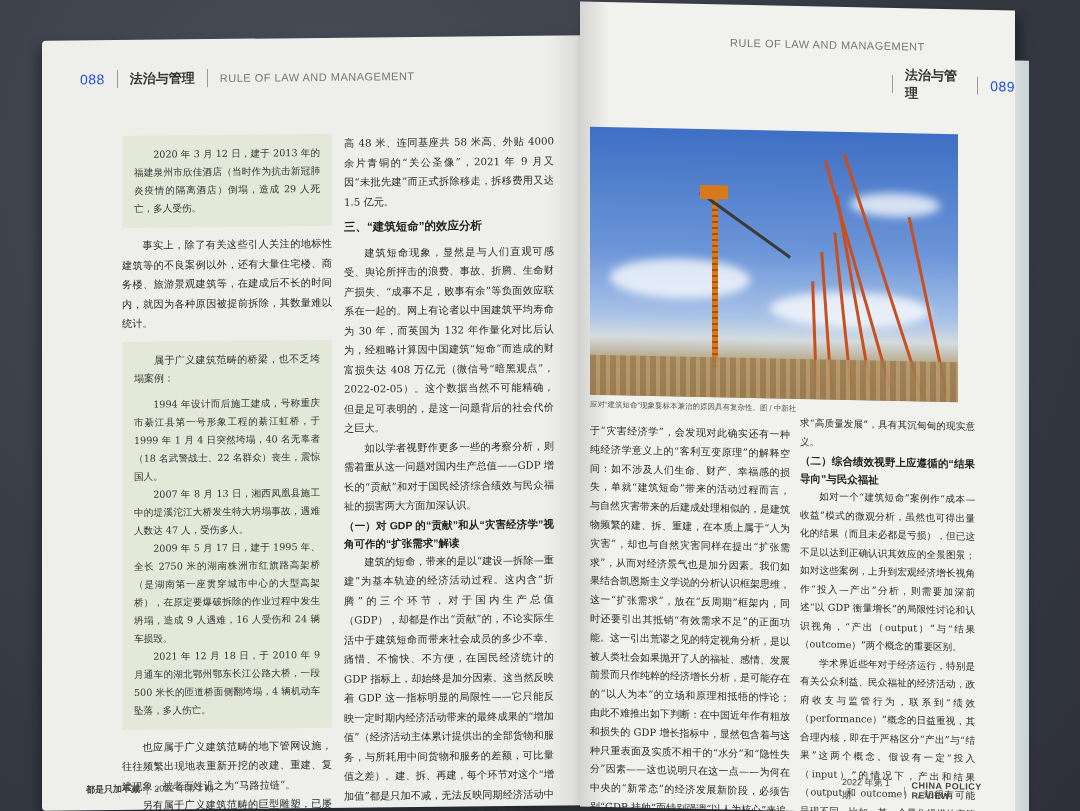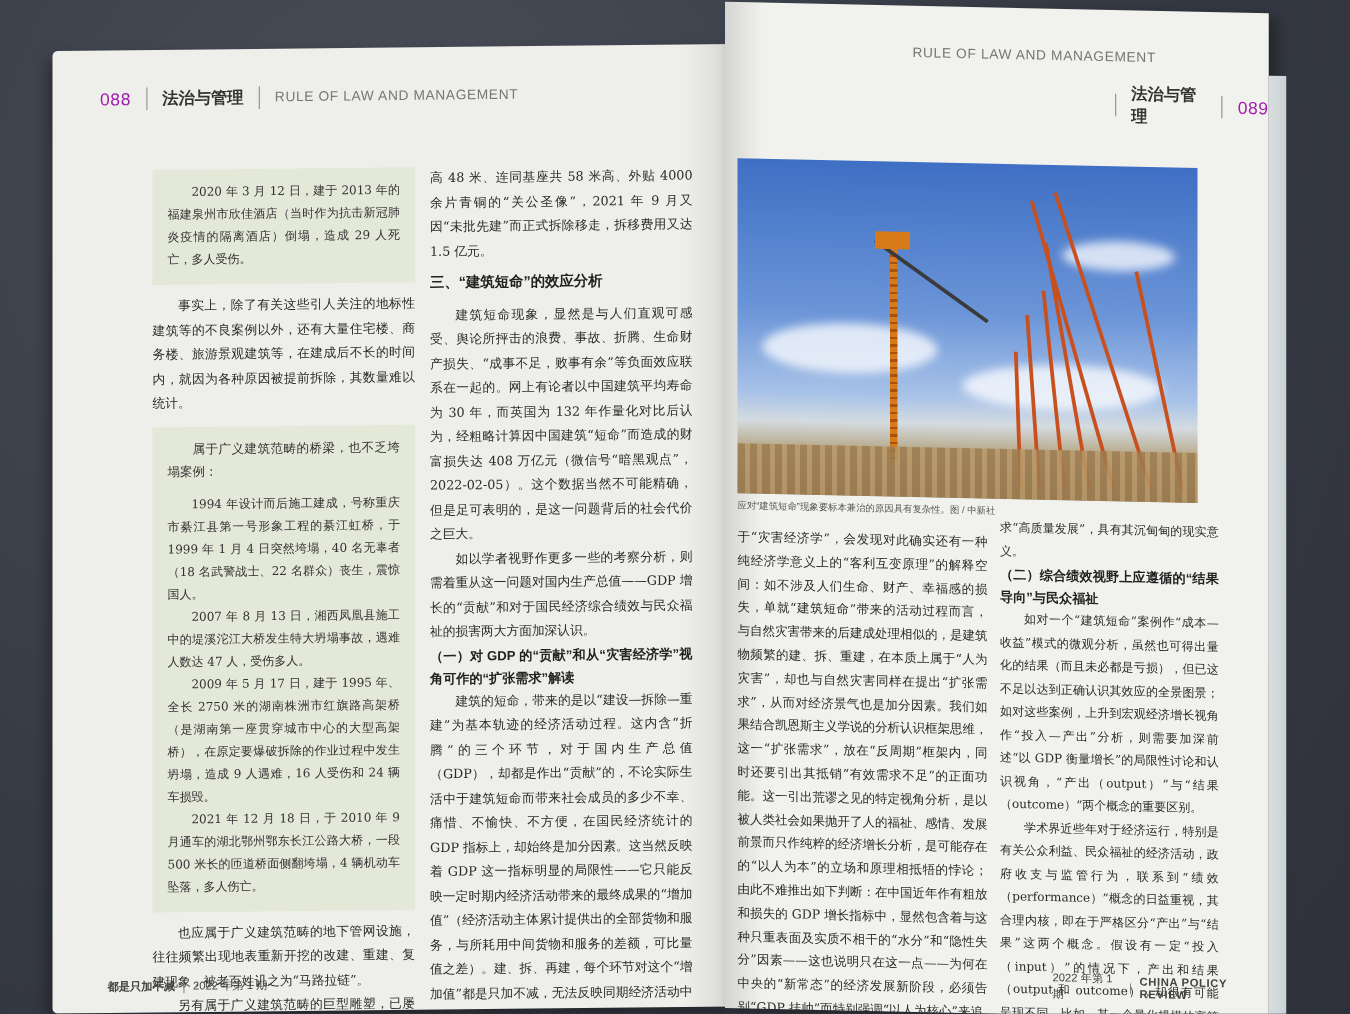--- a/index.html
+++ b/index.html
@@ -31,21 +31,21 @@
     content:""; position:absolute; left:0; top:0; bottom:0; width:30px;
     background:linear-gradient(90deg, rgba(0,0,0,.12) 0, rgba(0,0,0,0) 100%);
   }
   .page-edge {
     position:absolute; right:-14px; top:50px; width:14px; height:760px;
     background:linear-gradient(90deg,#d9dee0,#c8d2d4); 
   }
   
   .hdr { position:absolute; display:flex; align-items:center; font-family:"Liberation Sans",sans-serif; color:#555; }
   .hdr-left { left:38px; top:30px; width:490px; }
-  .pnum { font-size:14px; color:#a21caf; letter-spacing:0.5px; }
+  .pnum { font-size:14px; color:#1d4ed8; letter-spacing:0.5px; }
   .sep { width:1px; height:18px; background:#999; margin:0 12px; }
   .sec-cn { font-weight:bold; font-size:13px; color:#333; }
   .sec-en { font-size:11px; color:#777; letter-spacing:0.5px; }
   .sec-en-top { position:absolute; left:150px; top:32px; font-family:"Liberation Sans",sans-serif; font-size:11px; color:#777; letter-spacing:0.5px; }
 
   .col { position:absolute; font-size:10.2px; line-height:19.5px; color:#2a2a2a; text-align:justify; }
   .col p { margin:0; text-indent:2em; }
   .box {
     background:#e4e8d8; padding:10px 12px;
   }

